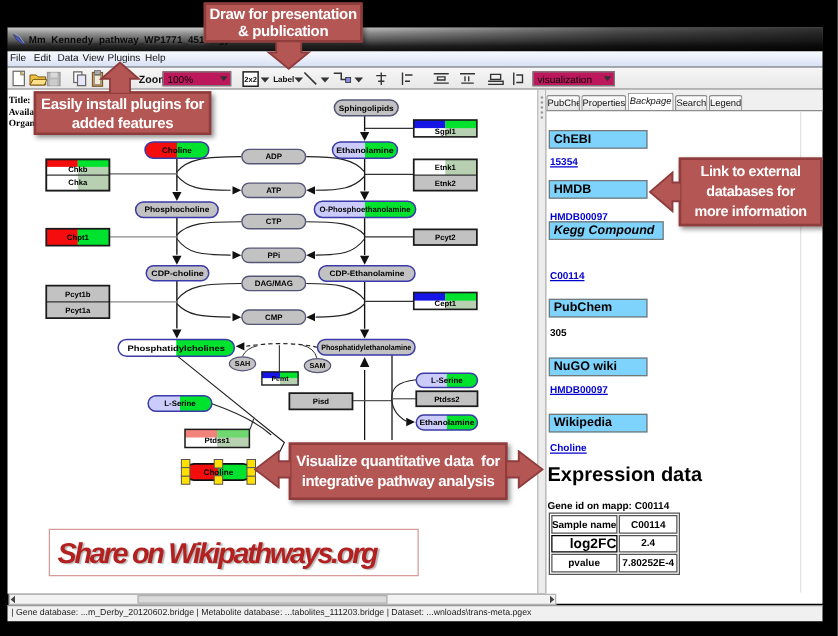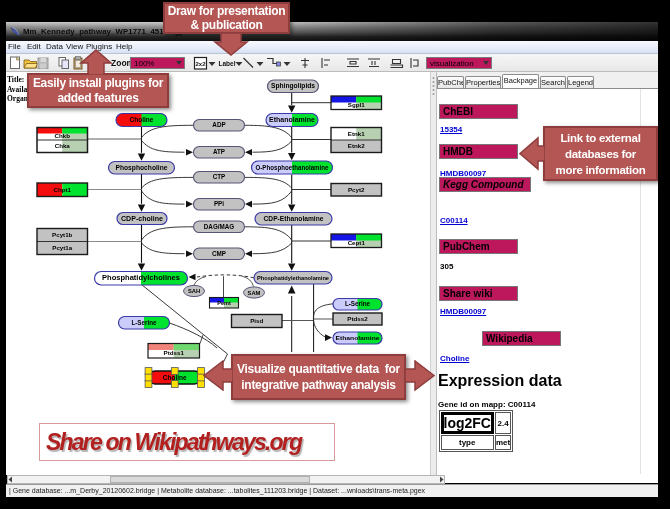--- a/index.html
+++ b/index.html
@@ -18,21 +18,21 @@
 #canvas{position:absolute;left:6px;top:72px;width:424px;height:403px;background:#fff;}
 #splitter{position:absolute;left:430px;top:72px;width:7px;height:403px;background:#ececec;
   border-left:1px solid #cfcfcf;border-right:1px solid #bdbdbd;}
 #panel{position:absolute;left:437px;top:72px;width:221px;height:411px;background:#fff;}
 #tabrow{position:absolute;left:437px;top:72px;width:221px;height:16px;background:#f0f0f0;}
 .tab{position:absolute;top:76px;height:12px;background:linear-gradient(#fdfdfd,#e6e6e6);
   border:1px solid #8c8c8c;border-bottom:none;font-size:7.5px;color:#111;text-align:center;
   border-radius:2px 2px 0 0;line-height:12px;overflow:hidden;white-space:nowrap;}
 .tab.active{top:74px;height:14px;background:#fff;font-weight:normal;z-index:3;}
 #tabline{position:absolute;left:437px;top:87.5px;width:221px;height:1px;background:#8c8c8c;}
-.hdrbox{position:absolute;left:439px;width:79px;height:15px;background:#be185d;
+.hdrbox{position:absolute;left:439px;width:79px;height:15px;background:#7dd3fc;
   border:1px solid #777;font-size:10px;font-weight:bold;color:#000;padding-left:3px;line-height:13px;}
 .lnk{position:absolute;left:440px;font-size:8px;font-weight:bold;color:#0000d0;text-decoration:underline;}
 .blk{position:absolute;font-weight:bold;color:#000;}
 #hscroll{position:absolute;left:7px;top:474.5px;width:438px;height:9px;background:#f2f2f2;
   border:1px solid #b4b4b4;}
 #hthumb{position:absolute;left:110px;top:475.5px;width:200px;height:7px;background:#dadada;border:1px solid #b0b0b0;}
 #statusbar{position:absolute;left:6px;top:484px;width:652px;height:12.5px;background:#f0f0f0;
   border-top:1px solid #9a9a9a;font-size:7px;color:#1a1a1a;line-height:12px;}
 .callout{position:absolute;background:#b35654;border:2px solid #8e3d3c;color:#fff;font-weight:bold;
   text-align:center;z-index:10;box-shadow:2px 2px 4px rgba(0,0,0,0.45);white-space:nowrap;letter-spacing:-0.3px;}
@@ -124,51 +124,55 @@
     <circle cx="2.5" cy="6" r="1" fill="#999"></circle>
  <circle cx="2.5" cy="10" r="1" fill="#999"></circle>
     <circle cx="2.5" cy="14" r="1" fill="#999"></circle>
  <circle cx="2.5" cy="18" r="1" fill="#999"></circle>
 </svg>
 <div id="panel"></div>
 <div id="tabrow"></div>
 <div id="tabline"></div>
 <div class="tab" style="left:437px;width:27px;">PubChem</div>
 <div class="tab" style="left:465px;width:36px;">Properties</div>
-<div class="tab active" style="left:502px;width:37px;">Backpage</div>
+<div class="tab active" style="left:502px;width:37px;font-style:italic;">Backpage</div>
 <div class="tab" style="left:540px;width:26px;">Search</div>
 <div class="tab" style="left:567px;width:27px;">Legend</div>
 
 <div class="abs" style="left:640px;top:89px;width:1px;height:385px;background:#e3e3e3;"></div>
 
 <div class="hdrbox" style="top:104px;">ChEBI</div>
 <div class="lnk" style="top:125px;">15354</div>
 <div class="hdrbox" style="top:144px;">HMDB</div>
 <div class="lnk" style="top:169px;">HMDB00097</div>
 <div class="hdrbox" style="top:177px;width:92px;font-style:italic;">Kegg Compound</div>
 <div class="lnk" style="top:215.5px;">C00114</div>
 <div class="hdrbox" style="top:239px;">PubChem</div>
 <div class="blk" style="left:440px;top:262px;font-size:8px;">305</div>
-<div class="hdrbox" style="top:285.5px;">Share wiki</div>
+<div class="hdrbox" style="top:285.5px;">NuGO wiki</div>
 <div class="lnk" style="top:307px;">HMDB00097</div>
-<div class="hdrbox" style="top:331px;margin-left:43px;">Wikipedia</div>
+<div class="hdrbox" style="top:331px;">Wikipedia</div>
 <div class="lnk" style="top:353.5px;">Choline</div>
 <div class="blk" style="left:438px;top:372px;font-size:16px;">Expression data</div>
 <div class="blk" style="left:438px;top:400px;font-size:8px;">Gene id on mapp: C00114</div>
 
 <div class="abs" style="left:438.5px;top:410px;z-index:2">
 <table style="border-collapse:separate;border-spacing:1.5px;border:1px solid #555;background:#fff;table-layout:fixed;white-space:nowrap">
 <tbody>
+        <tr>
+          <td style="border:1px solid #555;width:53px;height:14.5px;font-size:8px;font-weight:bold;text-align:center">Sample name</td>
+    <td style="border:1px solid #555;width:47px;font-size:8px;font-weight:bold;text-align:center">C00114</td>
+        </tr>
 <tr>
-          <td style="border:3px solid #000000;height:14.5px;font-size:14px;font-weight:bold;text-align:center">log2FC</td>
+          <td style="border:1px solid #000000;height:14.5px;font-size:11px;font-weight:bold;text-align:right">log2FC</td>
     <td style="border:1px solid #555;font-size:8px;font-weight:bold;text-align:center">2.4</td>
         </tr>
 <tr>
-          <td style="border:1px solid #555;height:14.5px;font-size:8px;font-weight:bold;text-align:center">type</td>
-    <td style="border:1px solid #555;font-size:8px;font-weight:bold;text-align:center">met</td>
+          <td style="border:1px solid #555;height:14.5px;font-size:8px;font-weight:bold;text-align:center">pvalue</td>
+    <td style="border:1px solid #555;font-size:8px;font-weight:bold;text-align:center">7.80252E-4</td>
         </tr>
 </tbody>
     </table>
   </div>
 
 <div id="hscroll"></div>
 <div id="hthumb"></div>
 <svg class="abs" style="left:8px;top:476px;z-index:2" width="440" height="7" viewBox="0 0 440 7">
  <polygon points="4,0.5 4,6.5 0.5,3.5" fill="#444"></polygon>
  <polygon points="432,0.5 432,6.5 435.5,3.5" fill="#444"></polygon>

